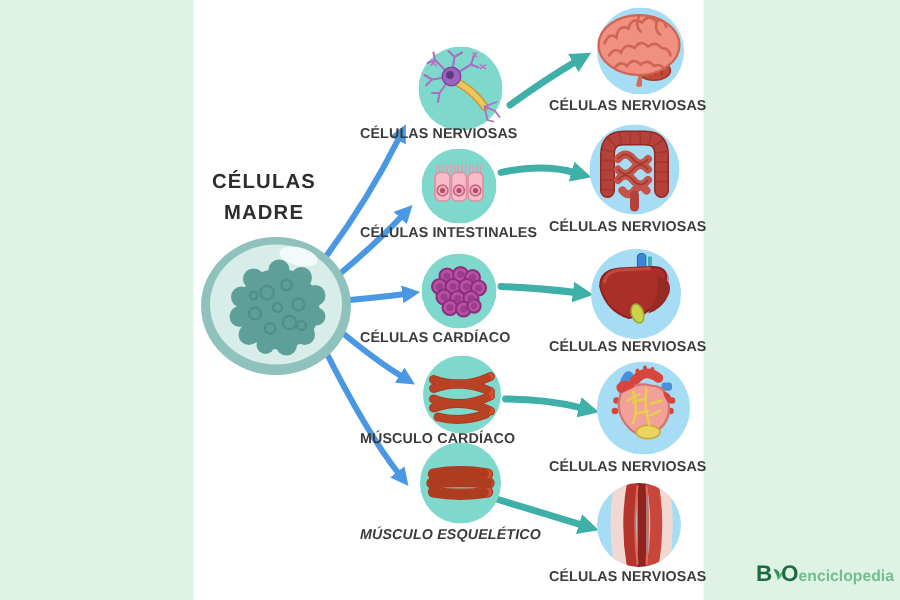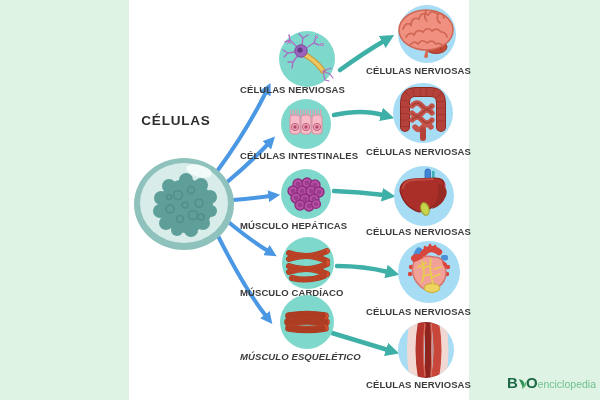--- a/index.html
+++ b/index.html
@@ -19,21 +19,21 @@
   #stem-label{
     position:absolute;left:114px;top:110px;width:124px;text-align:center;
     font-size:13.5px;font-weight:bold;color:#2d2d2d;letter-spacing:0.8px;line-height:21px;
   }
   .circ{position:absolute;}
   #logo{
     position:absolute;left:504px;top:373px;width:92px;height:22px;
     display:flex;align-items:baseline;justify-content:flex-end;
   }
   #logo .big{font-weight:bold;font-size:15px;color:#1d6a44;line-height:20px;}
-  #logo .small{font-size:10.5px;color:#6fc08e;font-weight:normal;}
+  #logo .small{font-size:10.5px;color:#6fc08e;font-weight:bold;}
   #logo svg{position:relative;top:2px;margin:0 -1px 0 0;}
 </style>
 </head>
 <body>
 
 <div id="panel"></div>
 
 <svg class="abs" style="left:0;top:0;" width="600" height="400" viewBox="0 0 600 400">
   <defs>
     <marker id="mb" viewBox="0 0 8 8" refX="1.2" refY="4" markerWidth="3" markerHeight="3" orient="auto" markerUnits="strokeWidth">
@@ -54,20 +54,21 @@
     <path d="M340,70 Q365,52 384,41" marker-end="url(#mt)"></path>
     <path d="M334,115 Q362,109 383,115" marker-end="url(#mt)"></path>
     <path d="M334,191 Q360,192 384,195" marker-end="url(#mt)"></path>
     <path d="M337,266 Q364,266 388,272" marker-end="url(#mt)"></path>
     <path d="M332,333 Q362,342 388,350" marker-end="url(#mt)"></path>
   </g>
 </svg>
 
 <div id="stem-label">
   <div>CÉLULAS</div>
+  <div>MADRE</div>
 </div>
 
 <svg class="abs" style="left:133px;top:157px;" width="102" height="94" viewBox="0 0 102 94">
   <ellipse cx="51" cy="47" rx="50" ry="46" fill="#8fc2bd"></ellipse>
   <ellipse cx="51" cy="46" rx="44" ry="40" fill="#d8edea"></ellipse>
   <ellipse cx="66" cy="14" rx="13" ry="6" fill="#f2fbf9" transform="rotate(14 66 14)"></ellipse>
   <g fill="#5f9f99">
     <circle cx="53" cy="49" r="27"></circle>
     <circle cx="53" cy="23" r="7"></circle>
       <circle cx="68" cy="28" r="7"></circle>
@@ -161,21 +162,21 @@
       <circle cx="30" cy="22" r="2.4"></circle>
       <circle cx="38" cy="23" r="2.4"></circle>
     <circle cx="15" cy="29" r="2.4"></circle>
       <circle cx="24" cy="30" r="2.4"></circle>
       <circle cx="33" cy="30" r="2.4"></circle>
     <circle cx="19" cy="36" r="2.4"></circle>
       <circle cx="28" cy="37" r="2.4"></circle>
       <circle cx="35" cy="35" r="2.1"></circle>
   </g>
 </svg>
-<div class="lbl lbl-mid" style="left:240px;top:220px;">MÚSCULO HEPÁTICAS</div>
+<div class="lbl lbl-mid" style="left:240px;top:220px;">CÉLULAS CARDÍACO</div>
 
 <svg class="circ" style="left:282px;top:237px;" width="52" height="52" viewBox="0 0 52 52">
   <circle cx="26" cy="26" r="26" fill="#7ed8cb"></circle>
   <g fill="none" stroke-linecap="round">
     <g stroke="#a83a20" stroke-width="6">
       <path d="M7,16 Q26,23 45,14"></path>
         <path d="M7,22 Q26,15 45,24"></path>
       <path d="M7,29 Q26,36 45,27"></path>
         <path d="M7,35 Q26,28 45,37"></path>
       <path d="M10,41 Q26,45 42,39"></path>

